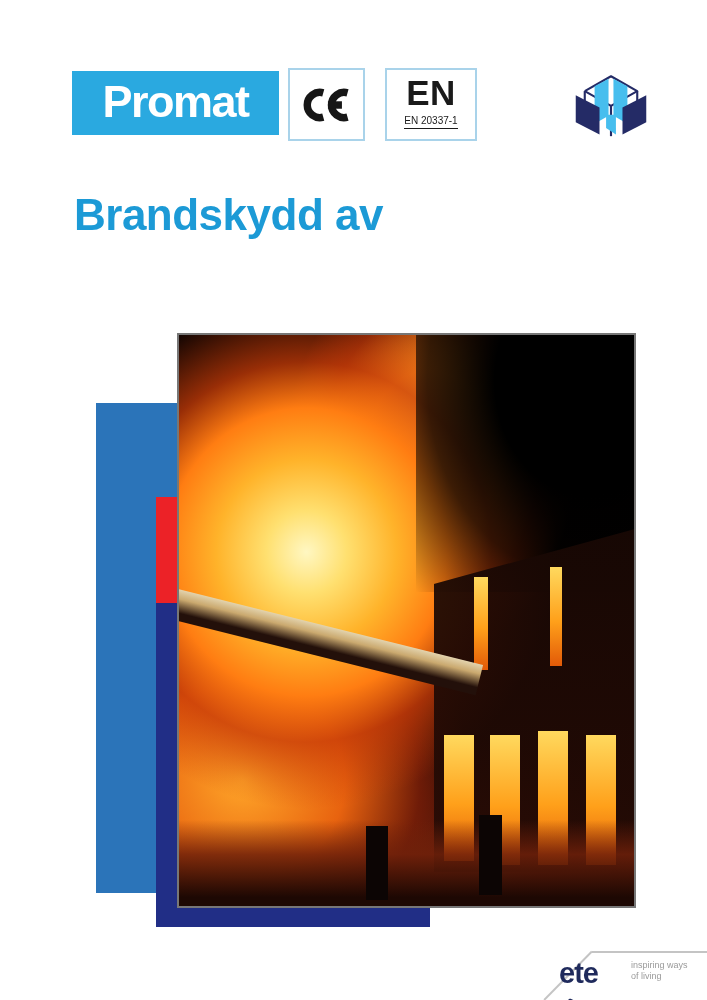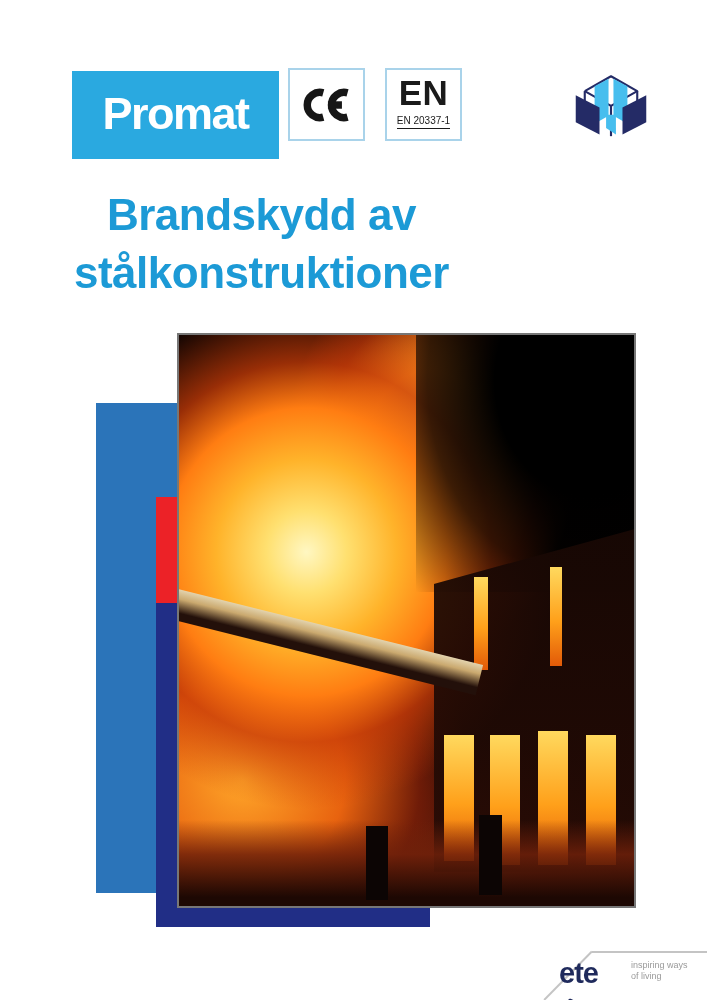--- a/index.html
+++ b/index.html
@@ -3,33 +3,33 @@
 <meta charset="utf-8">
 <style>
   html,body{margin:0;padding:0;background:#ffffff;}
   #canvas{
     position:relative;width:707px;height:1000px;margin:0 auto;
     background:#ffffff;overflow:hidden;
     font-family:"Liberation Sans",sans-serif;
   }
   
   .promat-box{
-    position:absolute;left:72px;top:71px;width:207px;height:88px;
+    position:absolute;left:72px;top:71px;width:207px;height:64px;
     background:#2AA9E0;display:flex;align-items:center;justify-content:center;
   }
   .promat-box span{
     color:#ffffff;font-size:45px;font-weight:bold;letter-spacing:-1.5px;
     transform:translateY(-1px);
   }
   .badge{
     position:absolute;top:68px;height:73px;box-sizing:border-box;
     border:2px solid #A9D3EA;background:#ffffff;
   }
   .ce-badge{left:288px;width:77px;display:flex;align-items:center;justify-content:center;}
-  .en-badge{left:385px;width:77px;text-align:center;}
+  .en-badge{left:385px;width:92px;text-align:center;}
   .en-title{font-size:35px;font-weight:bold;color:#1a1a1a;letter-spacing:0.5px;margin-top:6px;line-height:34px;}
   .en-sub{display:inline-block;font-size:10px;color:#1a1a1a;border-bottom:1.5px solid #1a1a1a;padding-bottom:2px;margin-top:1px;}
   .brand-mark{position:absolute;left:570px;top:63px;width:82px;height:84px;}
   
   .page-title{
     position:absolute;left:74px;top:186px;
     font-size:44px;font-weight:bold;line-height:58px;letter-spacing:-0.5px;
     color:#1C9AD6;white-space:nowrap;text-align:center;
   }
   
@@ -131,21 +131,20 @@
     </g>
     <polygon points="30,27 47,18 47,63 30,73" fill="#47BEEE"></polygon>
     <polygon points="53,18 70,27 70,73 53,63" fill="#47BEEE"></polygon>
     <polygon points="44,62 56,62 56,86 44,78" fill="#47BEEE"></polygon>
     <polygon points="7,38 36,53 36,86 7,71" fill="#242B66"></polygon>
     <polygon points="64,53 93,38 93,71 64,86" fill="#242B66"></polygon>
   </svg>
 
   <div class="page-title">
     <div>Brandskydd av</div>
-    <div>stålkonstruktioner</div>
   </div>
 
   <div class="rect accent-blue"></div>
   <div class="rect accent-red"></div>
   <div class="rect accent-navy"></div>
 
   <div class="photo" title="Burning timber building engulfed in flames at night">
     <div class="flames"></div>
     <div class="smoke-top-right"></div>
     <div class="building">

